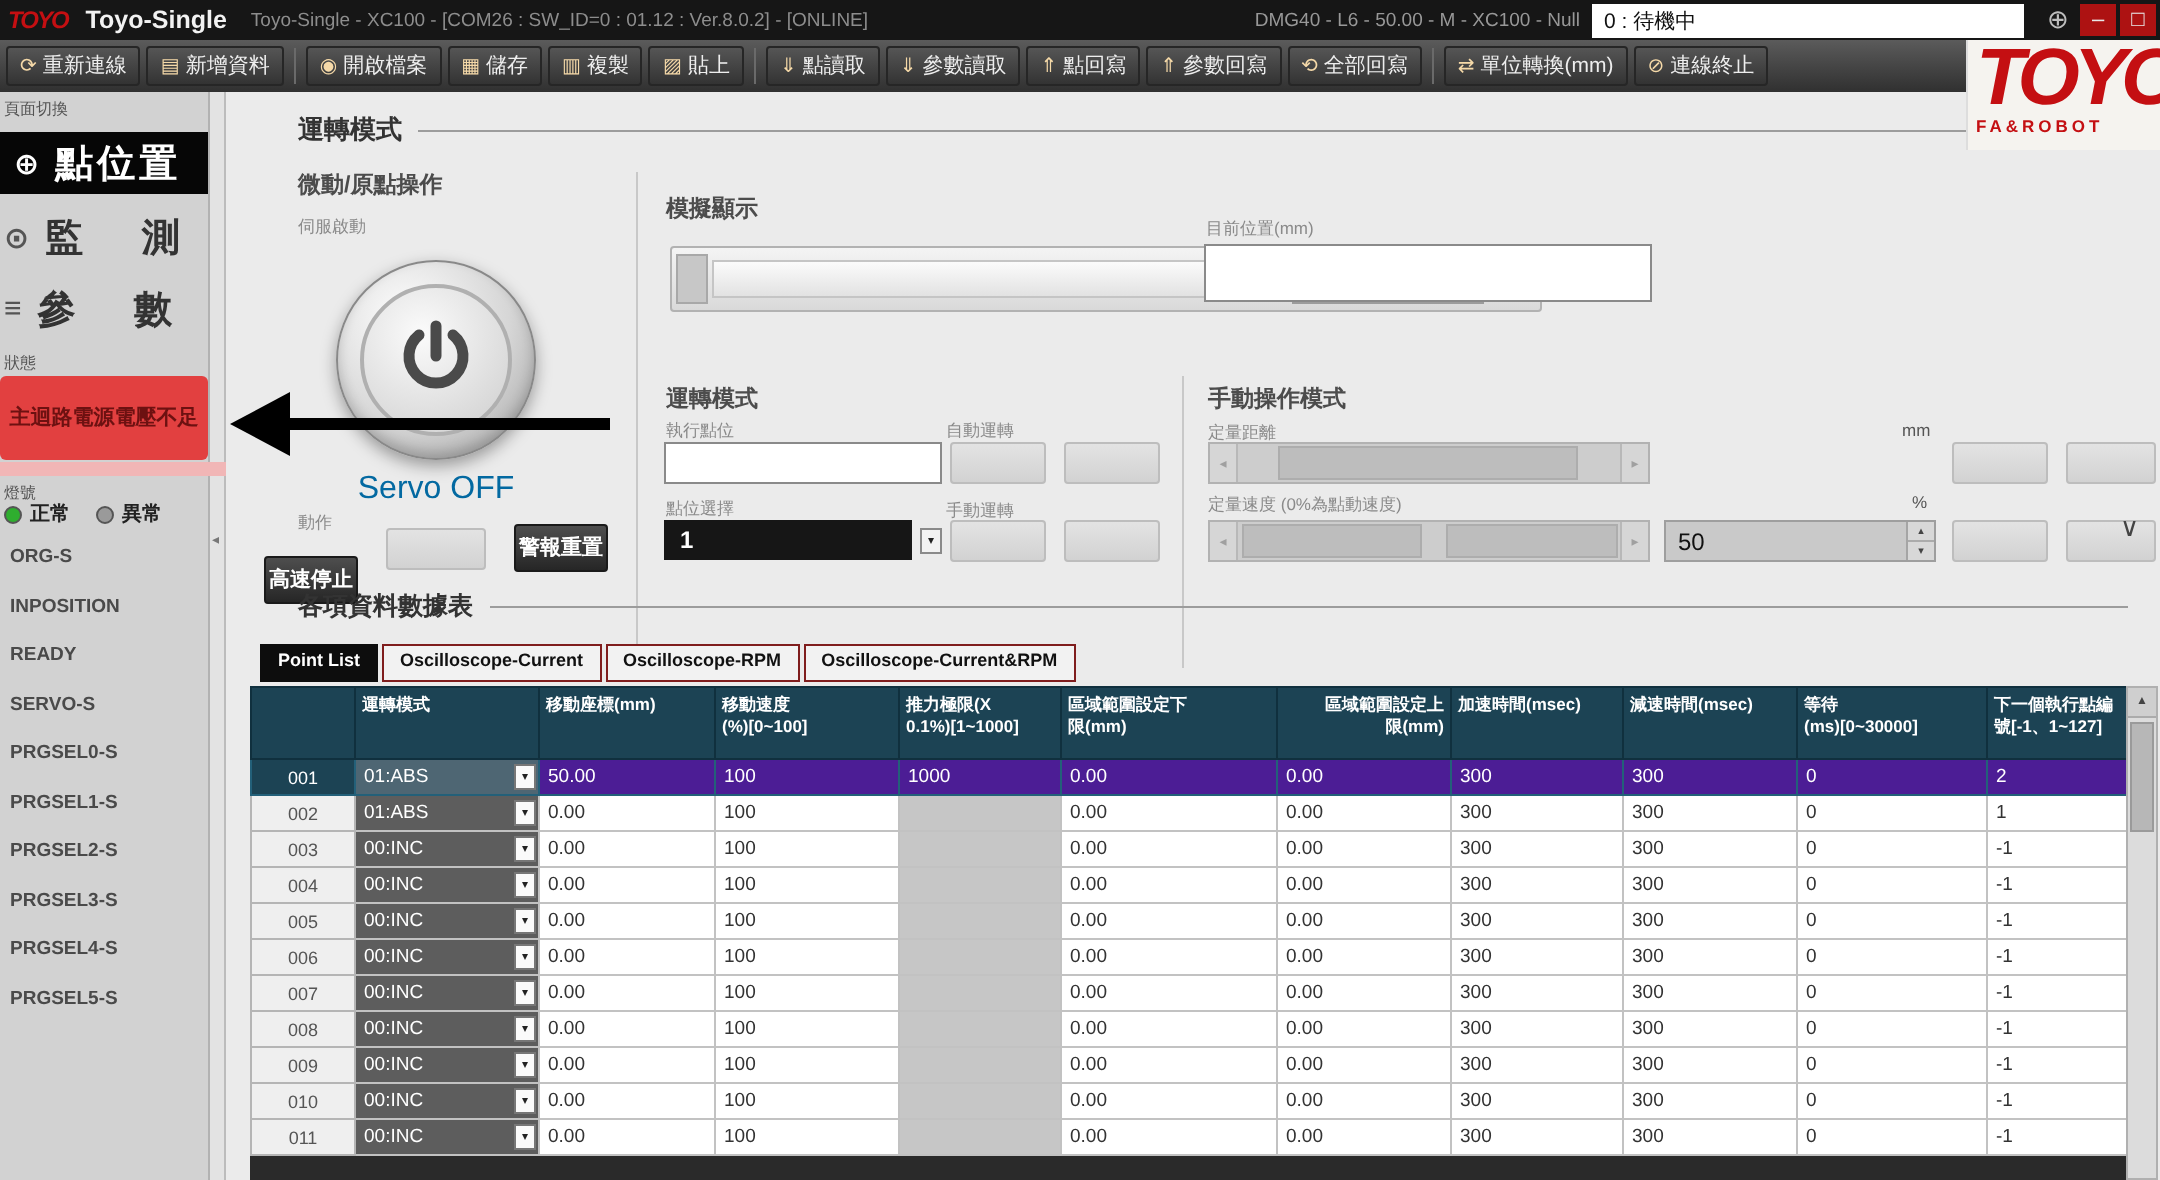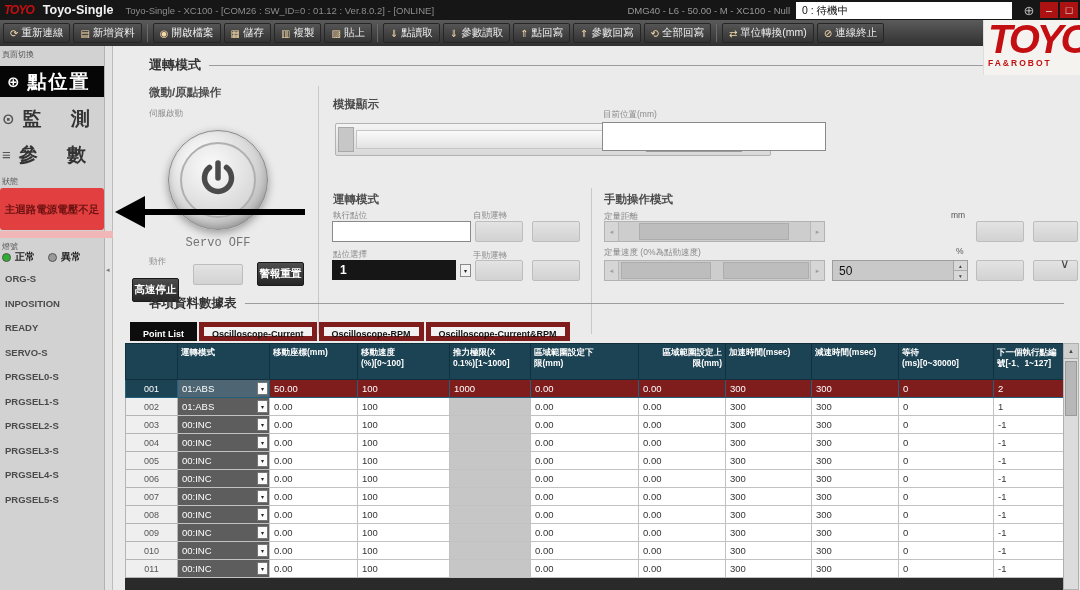--- a/index.html
+++ b/index.html
@@ -74,21 +74,21 @@
   .tiny-label { position:absolute; font-size:8.5px; color:#8a8a8a; white-space:nowrap; }
   .vdiv { position:absolute; width:1px; background:#c8c8c8; }
 
   .pwr { position:absolute; left:55px; top:84px; width:100px; height:100px; border-radius:50%;
     background:radial-gradient(circle at 35% 30%, #ffffff, #d6d6d6 55%, #9a9a9a);
     border:1px solid #898989; box-shadow:0 3px 8px rgba(0,0,0,.35), inset 0 -3px 6px rgba(0,0,0,.18); }
   .pwr-inner { position:absolute; left:11px; top:11px; width:76px; height:76px; border-radius:50%;
     background:radial-gradient(circle at 40% 32%, #fbfbfb, #cdcdcd);
     border:2px solid #b0b0b0; display:flex; align-items:center; justify-content:center; }
   #servo-off { position:absolute; left:55px; top:190px; width:100px; text-align:center;
-    font-size:12px; color:#737373;font-family:Liberation Mono, monospace; }
+    font-size:16px; color:#0369a1; }
   #annot-arrow { position:absolute; left:0px; top:146px; width:200px; height:40px; z-index:3; }
 
   .btn-dark { position:absolute; height:24px; background:linear-gradient(#4e4e4e,#262626);
     border:1px solid #1a1a1a; color:#fff; font-size:10.5px; font-weight:bold;
     display:flex; align-items:center; justify-content:center; border-radius:2px; font-family:inherit; }
   .btn-dis { position:absolute; height:21px; background:linear-gradient(#e3e3e3,#d2d2d2);
     border:1px solid #bdbdbd; border-radius:2px; }
 
   .actuator { position:absolute; left:222px; top:77px; width:436px; height:33px;
     background:linear-gradient(#f4f4f4,#d9d9d9); border:1px solid #b2b2b2; border-radius:2px; }
@@ -119,37 +119,37 @@
   .spin-arrows { width:14px; display:flex; flex-direction:column; border-left:1px solid #a5a5a5; }
   .spin-arrows span { flex:1; background:#d8d8d8; font-size:5.5px; color:#444; display:flex;
     align-items:center; justify-content:center; border-bottom:1px solid #ababab; }
   .spin-arrows span:last-child { border-bottom:none; }
   .unit { position:absolute; font-size:8.5px; color:#555; }
   #chev { position:absolute; left:947px; top:210px; font-size:13px; color:#444; }
 
   
   #tabs { position:absolute; left:17px; top:276px; height:19px; display:flex; gap:2px; }
   .tab { padding:2px 8px 0 8px; font-size:9px; font-weight:bold; background:#f2f2f2; color:#111;
-    border:5px solid #7f1d1d; white-space:nowrap; }
+    border:1px solid #7f1d1d; white-space:nowrap; }
   .tab.active { background:#0d0d0d; color:#fff; border-color:#0d0d0d; }
 
   #ptable-wrap { position:absolute; left:12px; top:297px; width:938px; bottom:0; overflow:hidden;
     background:#2a2a2a; }
   #ptable { border-collapse:collapse; table-layout:fixed; width:938px; }
   #ptable th { background:#1c4354; color:#fff; font-size:8.5px; font-weight:bold; text-align:left;
     padding:3px 3px; border:1px solid #10303e; vertical-align:top; white-space:pre-line;
     height:36px; line-height:1.3; overflow:hidden; }
   #ptable td { font-size:9.5px; padding:1px 4px; border:1px solid #c2c2c2; background:#fff;
     color:#333; height:18px; overflow:hidden; white-space:nowrap; }
   #ptable td.numcell { background:#efefef; color:#555; text-align:center; font-size:9px; border-color:#b5b5b5; }
   #ptable td.modecell { background:#5d5d5d; color:#fff; position:relative; padding-right:15px; }
   .ddbtn { position:absolute; right:1px; top:2px; width:11px; height:13px; background:#fafafa;
     border:1px solid #777; color:#222; font-size:6px; display:flex; align-items:center; justify-content:center; }
   #ptable td.discell { background:#c6c6c6; color:#bcbcbc; }
-  #ptable tr.selected td { background:#7f1d1d; color:#fff; border-color:#236079; }
+  #ptable tr.selected td { background:#4c1d95; color:#fff; border-color:#236079; }
   #ptable tr.selected td.numcell { background:#1c4354; color:#fff; }
   #ptable tr.selected td.modecell { background:#4e6673; }
 
   #vscroll { position:absolute; left:950px; top:297px; width:16px; bottom:0; background:#dcdcdc;
     border:1px solid #b0b0b0; }
   #vscroll .sb-up { height:15px; background:#cfcfcf; border-bottom:1px solid #ababab; font-size:6px;
     color:#444; display:flex; align-items:center; justify-content:center; }
   #vscroll .sb-thumb { position:absolute; left:1px; top:17px; width:12px; height:55px; background:#b7b7b7;
     border:1px solid #9a9a9a; }
 </style>

